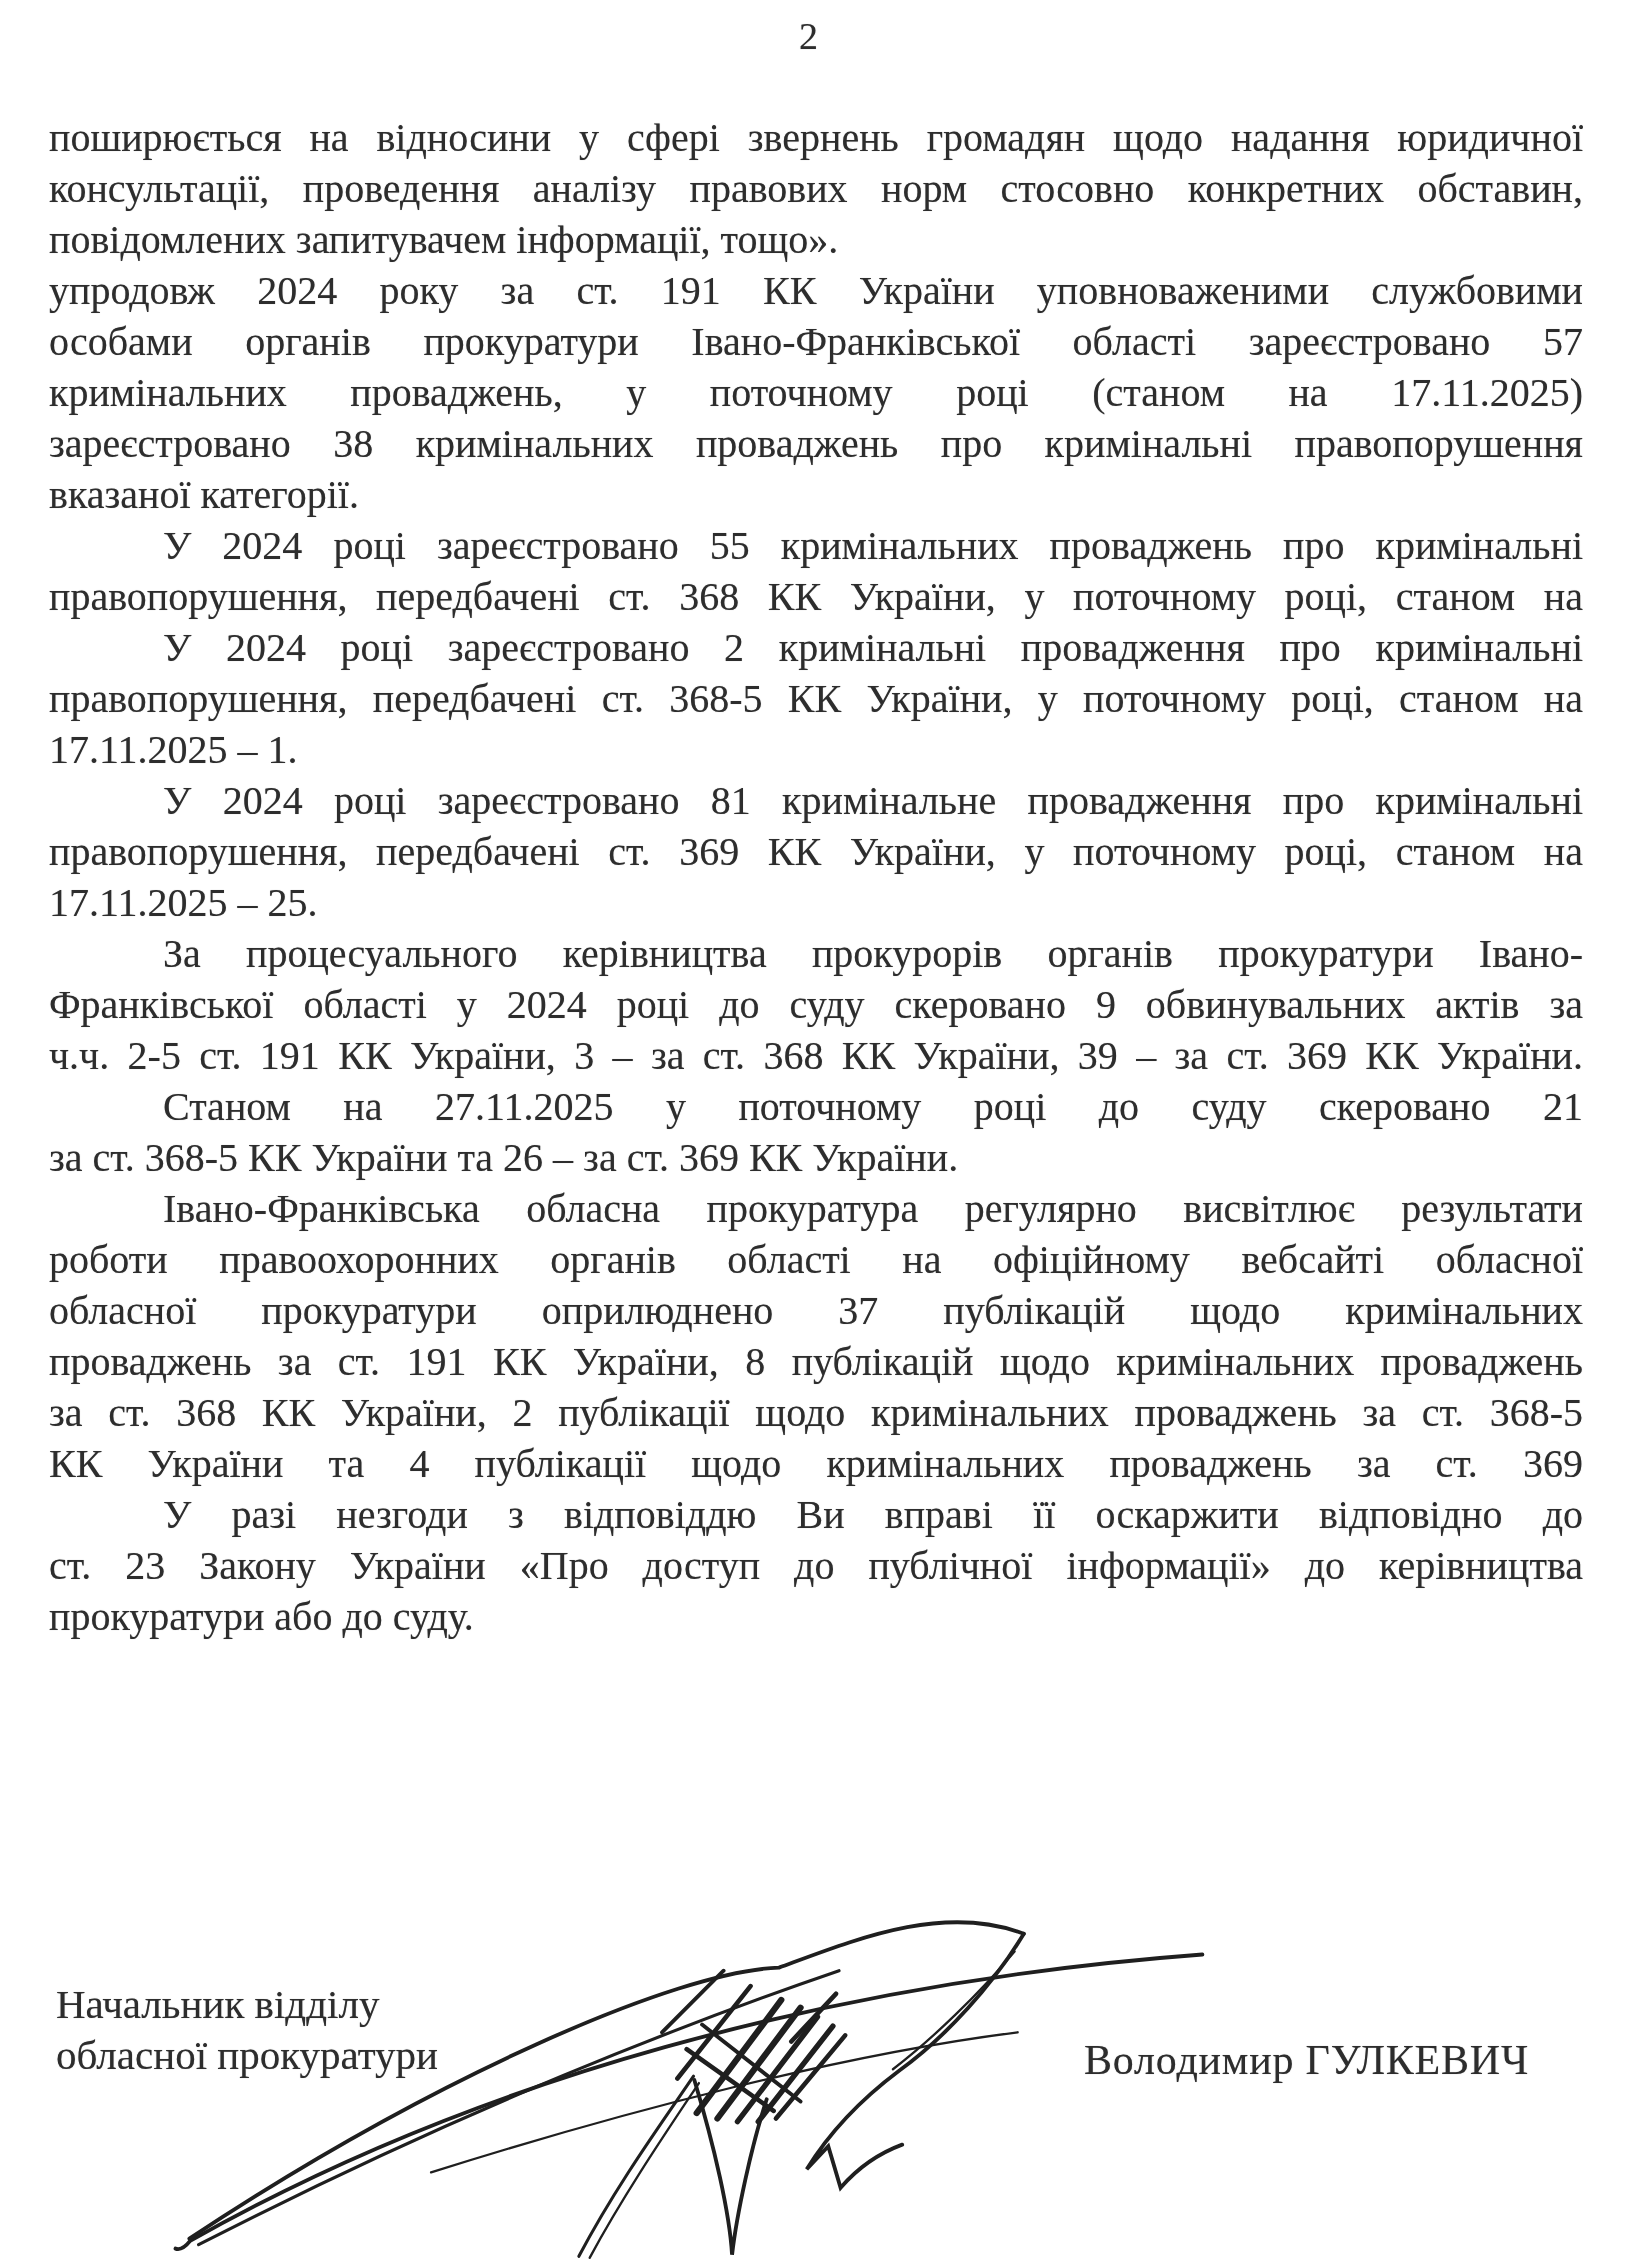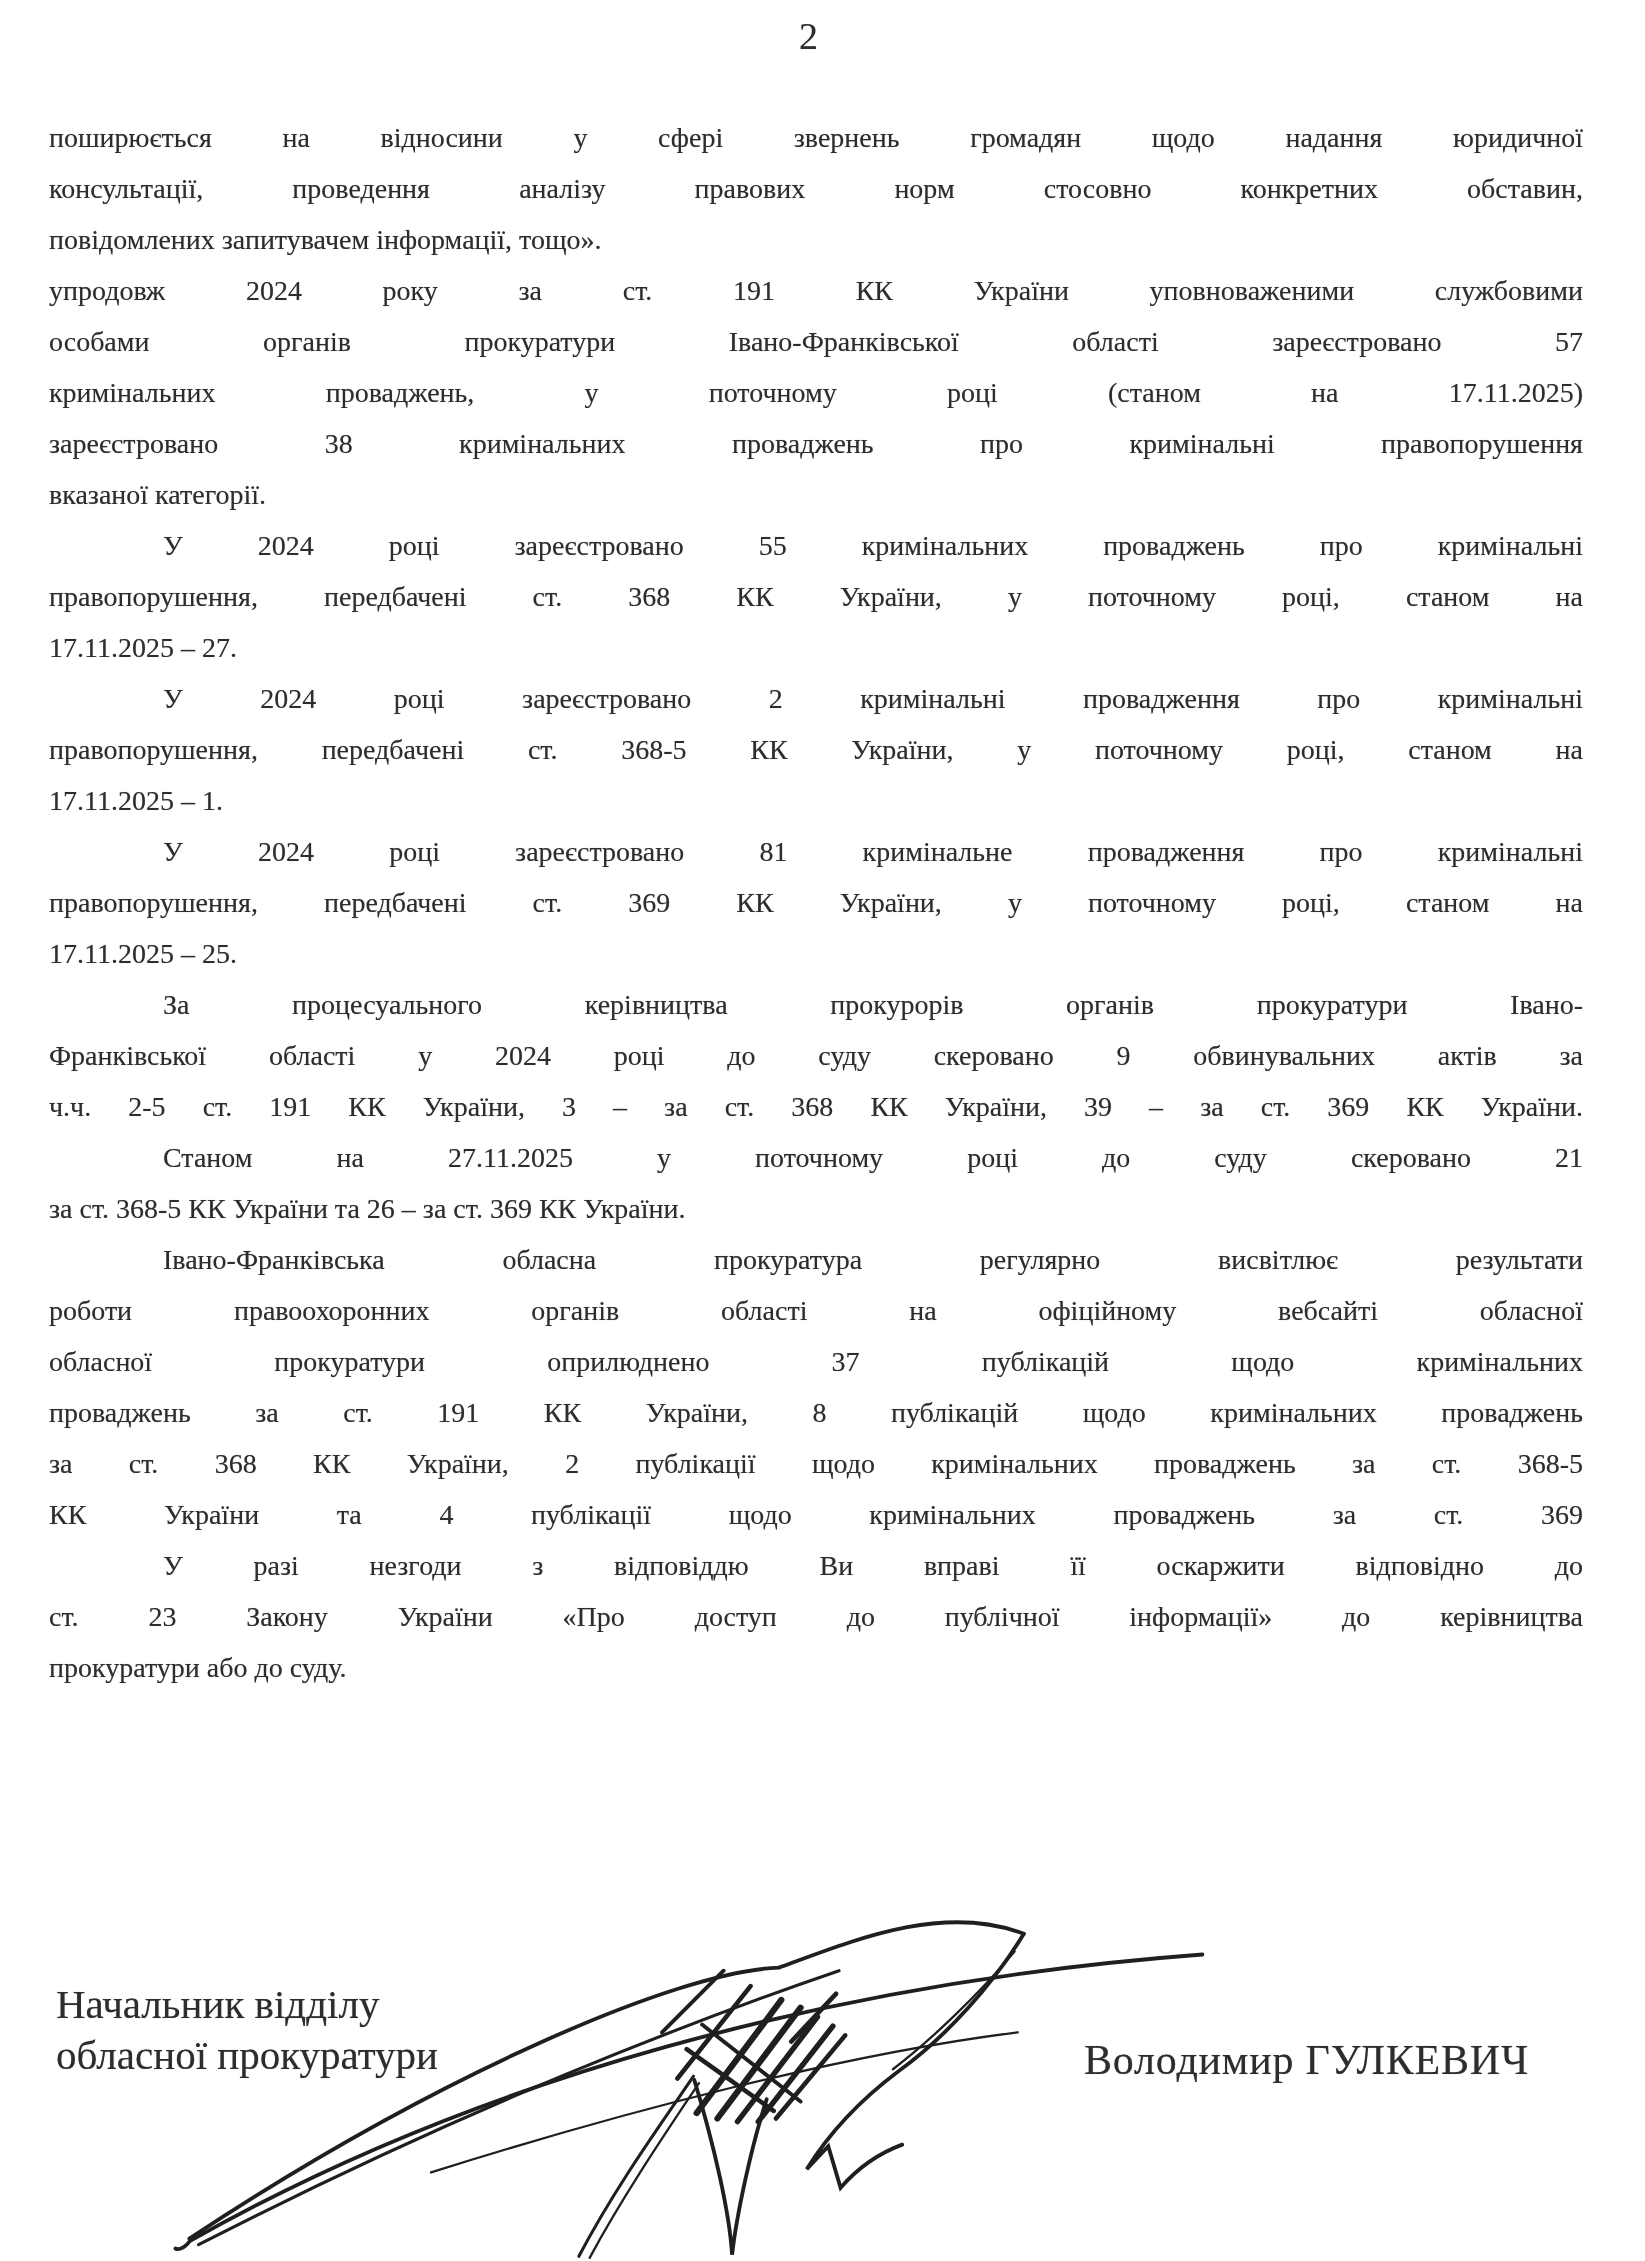--- a/index.html
+++ b/index.html
@@ -24,21 +24,21 @@
     text-align:center;
     font-size:38px;
     line-height:1;
     text-shadow:0 0 0.8px rgba(45,45,45,.45);
   }
   .body-text{
     position:absolute;
     left:49px;
     top:112px;
     width:1534px;
-    font-size:28px;
+    font-size:40px;
     line-height:51px;
     text-shadow:0 0 0.8px rgba(45,45,45,.45);
   }
   .ln{
     text-align:justify;
     text-align-last:justify;
     height:51px;
     overflow:hidden;
   }
   .ln.ind{padding-left:114px;}
@@ -87,21 +87,20 @@
       <div class="ln">поширюється на відносини у сфері звернень громадян щодо надання юридичної</div>
       <div class="ln">консультації, проведення аналізу правових норм стосовно конкретних обставин,</div>
       <div class="ln last">повідомлених запитувачем інформації, тощо».</div>
       <div class="ln">упродовж 2024 року за ст. 191 КК України уповноваженими службовими</div>
       <div class="ln">особами органів прокуратури Івано-Франківської області зареєстровано 57</div>
       <div class="ln">кримінальних проваджень, у поточному році (станом на 17.11.2025)</div>
       <div class="ln">зареєстровано 38 кримінальних проваджень про кримінальні правопорушення</div>
       <div class="ln last">вказаної категорії.</div>
       <div class="ln ind">У 2024 році зареєстровано 55 кримінальних проваджень про кримінальні</div>
       <div class="ln">правопорушення, передбачені ст. 368 КК України, у поточному році, станом на</div>
-      <div class="ln last">17.11.2025 – 27.</div>
       <div class="ln ind">У 2024 році зареєстровано 2 кримінальні провадження про кримінальні</div>
       <div class="ln">правопорушення, передбачені ст. 368-5 КК України, у поточному році, станом на</div>
       <div class="ln last">17.11.2025 – 1.</div>
       <div class="ln ind">У 2024 році зареєстровано 81 кримінальне провадження про кримінальні</div>
       <div class="ln">правопорушення, передбачені ст. 369 КК України, у поточному році, станом на</div>
       <div class="ln last">17.11.2025 – 25.</div>
       <div class="ln ind">За процесуального керівництва прокурорів органів прокуратури Івано-</div>
       <div class="ln">Франківської області у 2024 році до суду скеровано 9 обвинувальних актів за</div>
       <div class="ln">ч.ч. 2-5 ст. 191 КК України, 3 – за ст. 368 КК України, 39 – за ст. 369 КК України.</div>
       <div class="ln ind">Станом на 27.11.2025 у поточному році до суду скеровано 21</div>

